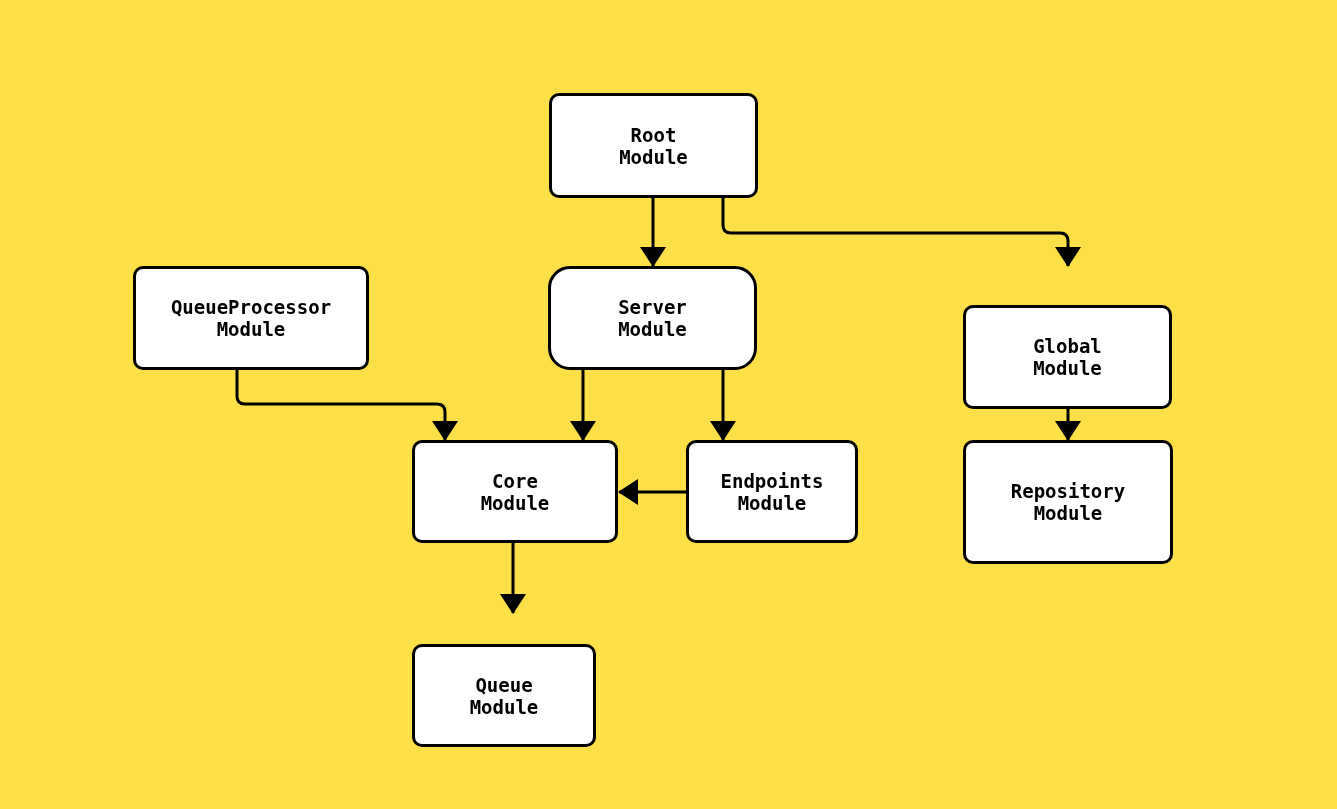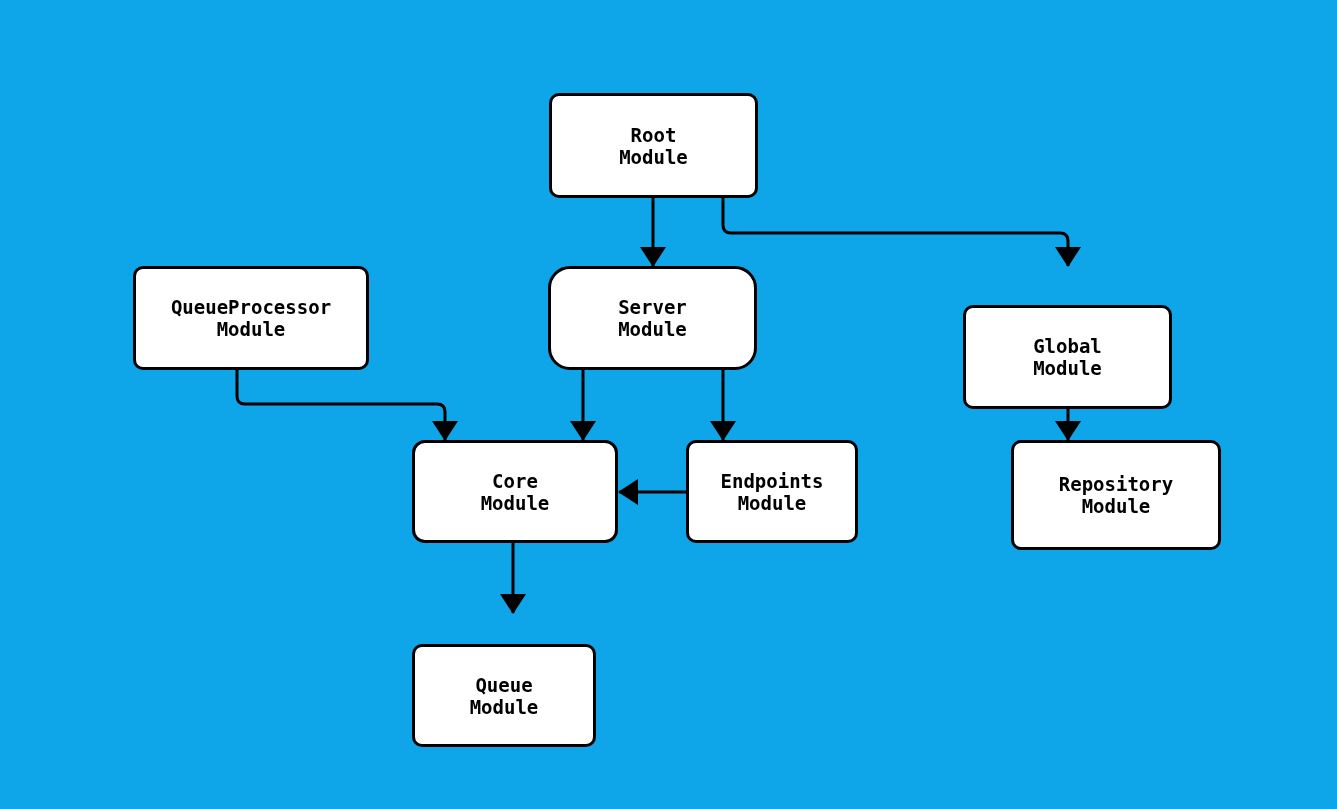--- a/index.html
+++ b/index.html
@@ -39,21 +39,21 @@
     font-size: 19px;
     font-weight: bold;
     line-height: 22px;
     white-space: pre-line;
     color: #000000;
   }
 </style>
 </head>
 <body>
 
-<div class="canvas" style="background: #0ea5e9;">
+<div class="canvas" style="background: #fde047;">
   <svg class="edges-layer" width="1337" height="809" viewBox="0 0 1337 809" xmlns="http://www.w3.org/2000/svg">
     <defs>
       <marker id="arrowhead" markerUnits="userSpaceOnUse" markerWidth="22" markerHeight="28" refX="19" refY="13" orient="auto">
         <path d="M0,0 L20,13 L0,26 Z" fill="#000000"></path>
       </marker>
     </defs>
   <path class="edge" d="M653,198 L653,266" stroke="#000000" marker-end="url(#arrowhead)"></path>
       <path class="edge" d="M723,198 L723,225 Q723,233 731,233 L1060,233 Q1068,233 1068,241 L1068,266" stroke="#000000" marker-end="url(#arrowhead)"></path>
       <path class="edge" d="M237,370 L237,396 Q237,404 245,404 L437,404 Q445,404 445,412 L445,440" stroke="#000000" marker-end="url(#arrowhead)"></path>
       <path class="edge" d="M583,370 L583,440" stroke="#000000" marker-end="url(#arrowhead)"></path>
@@ -63,21 +63,21 @@
       <path class="edge" d="M513,543 L513,613" stroke="#000000" marker-end="url(#arrowhead)"></path>
     </svg>
 <div class="node" style="left: 549px; top: 93px; width: 209px; height: 105px; background: rgb(255, 255, 255); border-color: rgb(0, 0, 0); color: rgb(0, 0, 0);">Root
 Module</div>
     <div class="node" style="left: 133px; top: 266px; width: 236px; height: 104px; background: rgb(255, 255, 255); border-color: rgb(0, 0, 0); color: rgb(0, 0, 0);">QueueProcessor
 Module</div>
     <div class="node" style="left: 548px; top: 266px; width: 209px; height: 104px; background: rgb(255, 255, 255); border-color: rgb(0, 0, 0); color: rgb(0, 0, 0); border-radius: 22px;">Server
 Module</div>
     <div class="node" style="left: 963px; top: 266px; width: 209px; height: 104px; background: rgb(255, 255, 255); border-color: rgb(0, 0, 0); color: rgb(0, 0, 0); margin-top: 39px;">Global
 Module</div>
-    <div class="node" style="left: 412px; top: 440px; width: 206px; height: 103px; background: rgb(255, 255, 255); border-color: rgb(0, 0, 0); color: rgb(0, 0, 0); border-radius: 13px;">Core
+    <div class="node" style="left: 412px; top: 440px; width: 206px; height: 103px; background: rgb(255, 255, 255); border-color: rgb(0, 0, 0); color: rgb(0, 0, 0);">Core
 Module</div>
     <div class="node" style="left: 686px; top: 440px; width: 172px; height: 103px; background: rgb(255, 255, 255); border-color: rgb(0, 0, 0); color: rgb(0, 0, 0);">Endpoints
 Module</div>
-    <div class="node" style="left: 963px; top: 440px; width: 210px; height: 110px; background: rgb(255, 255, 255); border-color: rgb(0, 0, 0); color: rgb(0, 0, 0); margin-left: 48px;">Repository
+    <div class="node" style="left: 963px; top: 440px; width: 210px; height: 124px; background: rgb(255, 255, 255); border-color: rgb(0, 0, 0); color: rgb(0, 0, 0);">Repository
 Module</div>
     <div class="node" style="left: 412px; top: 613px; width: 184px; height: 103px; background: rgb(255, 255, 255); border-color: rgb(0, 0, 0); color: rgb(0, 0, 0); margin-top: 31px;">Queue
 Module</div>
   </div>
 
 </body></html>

